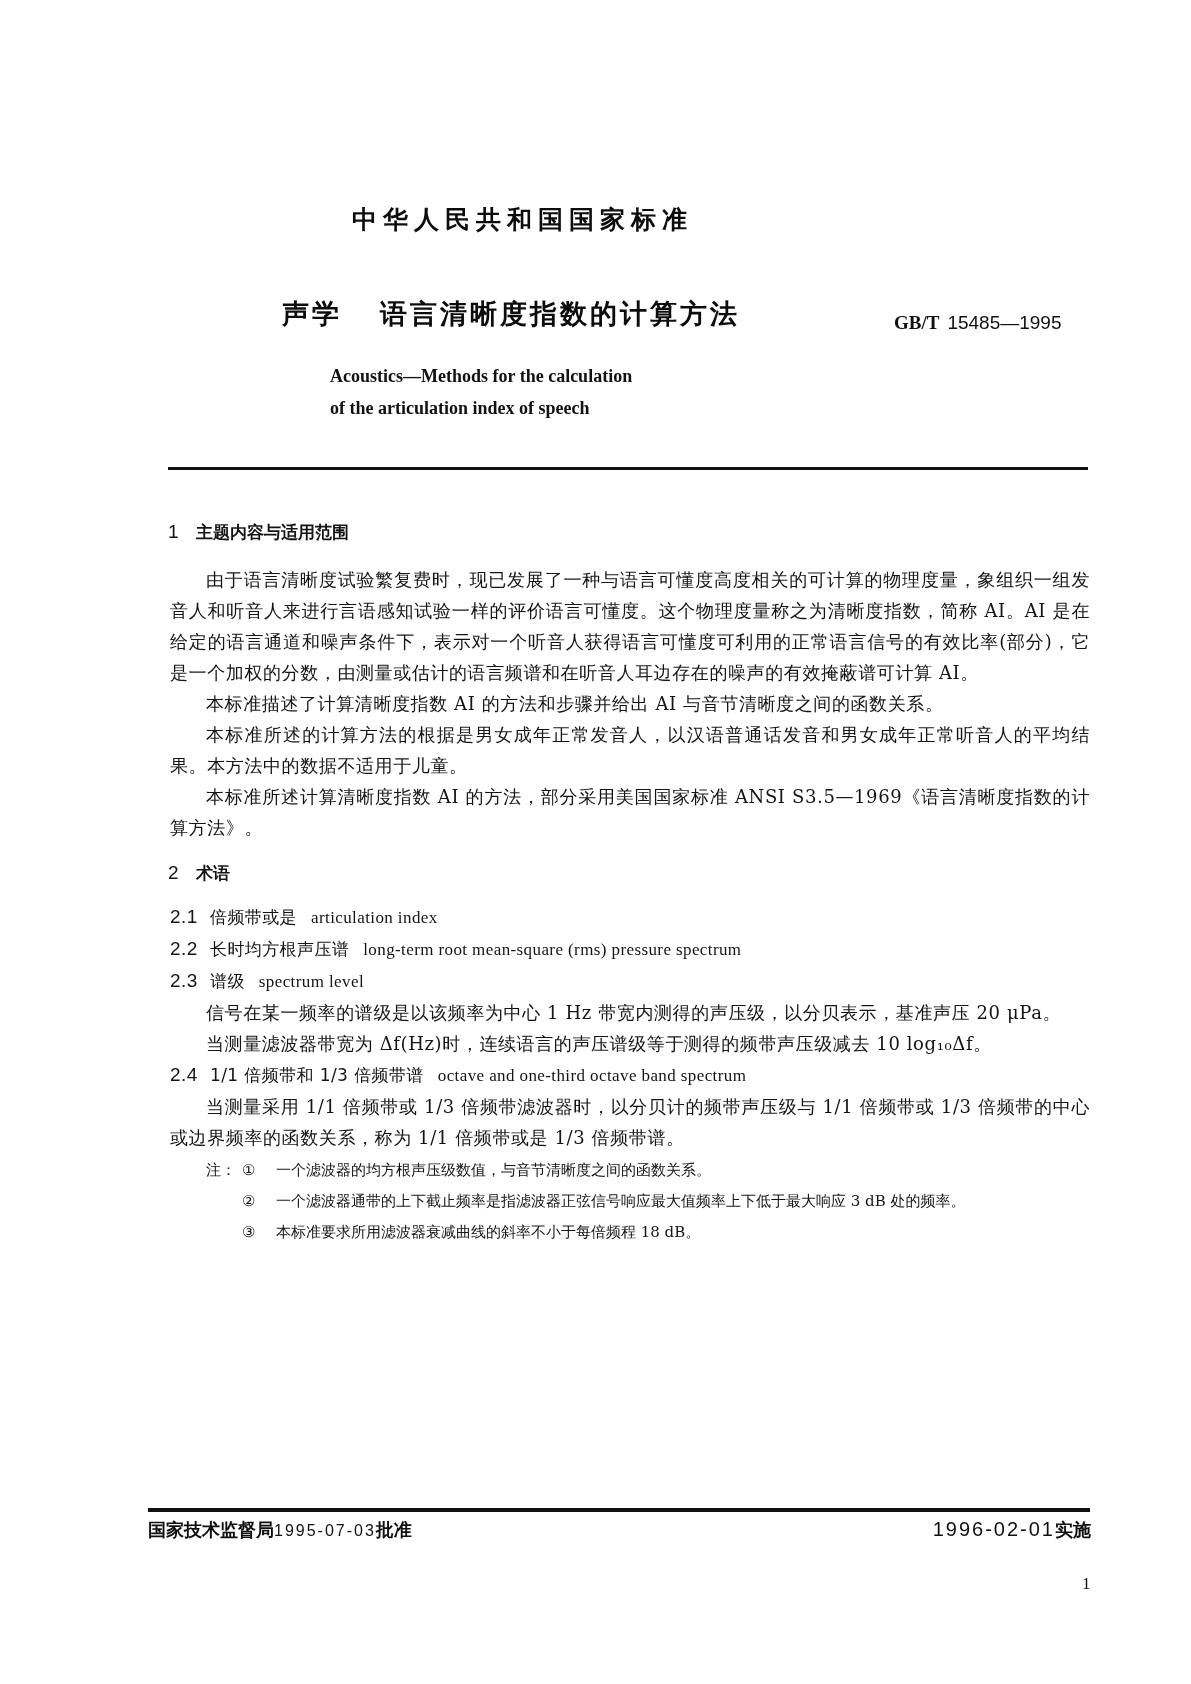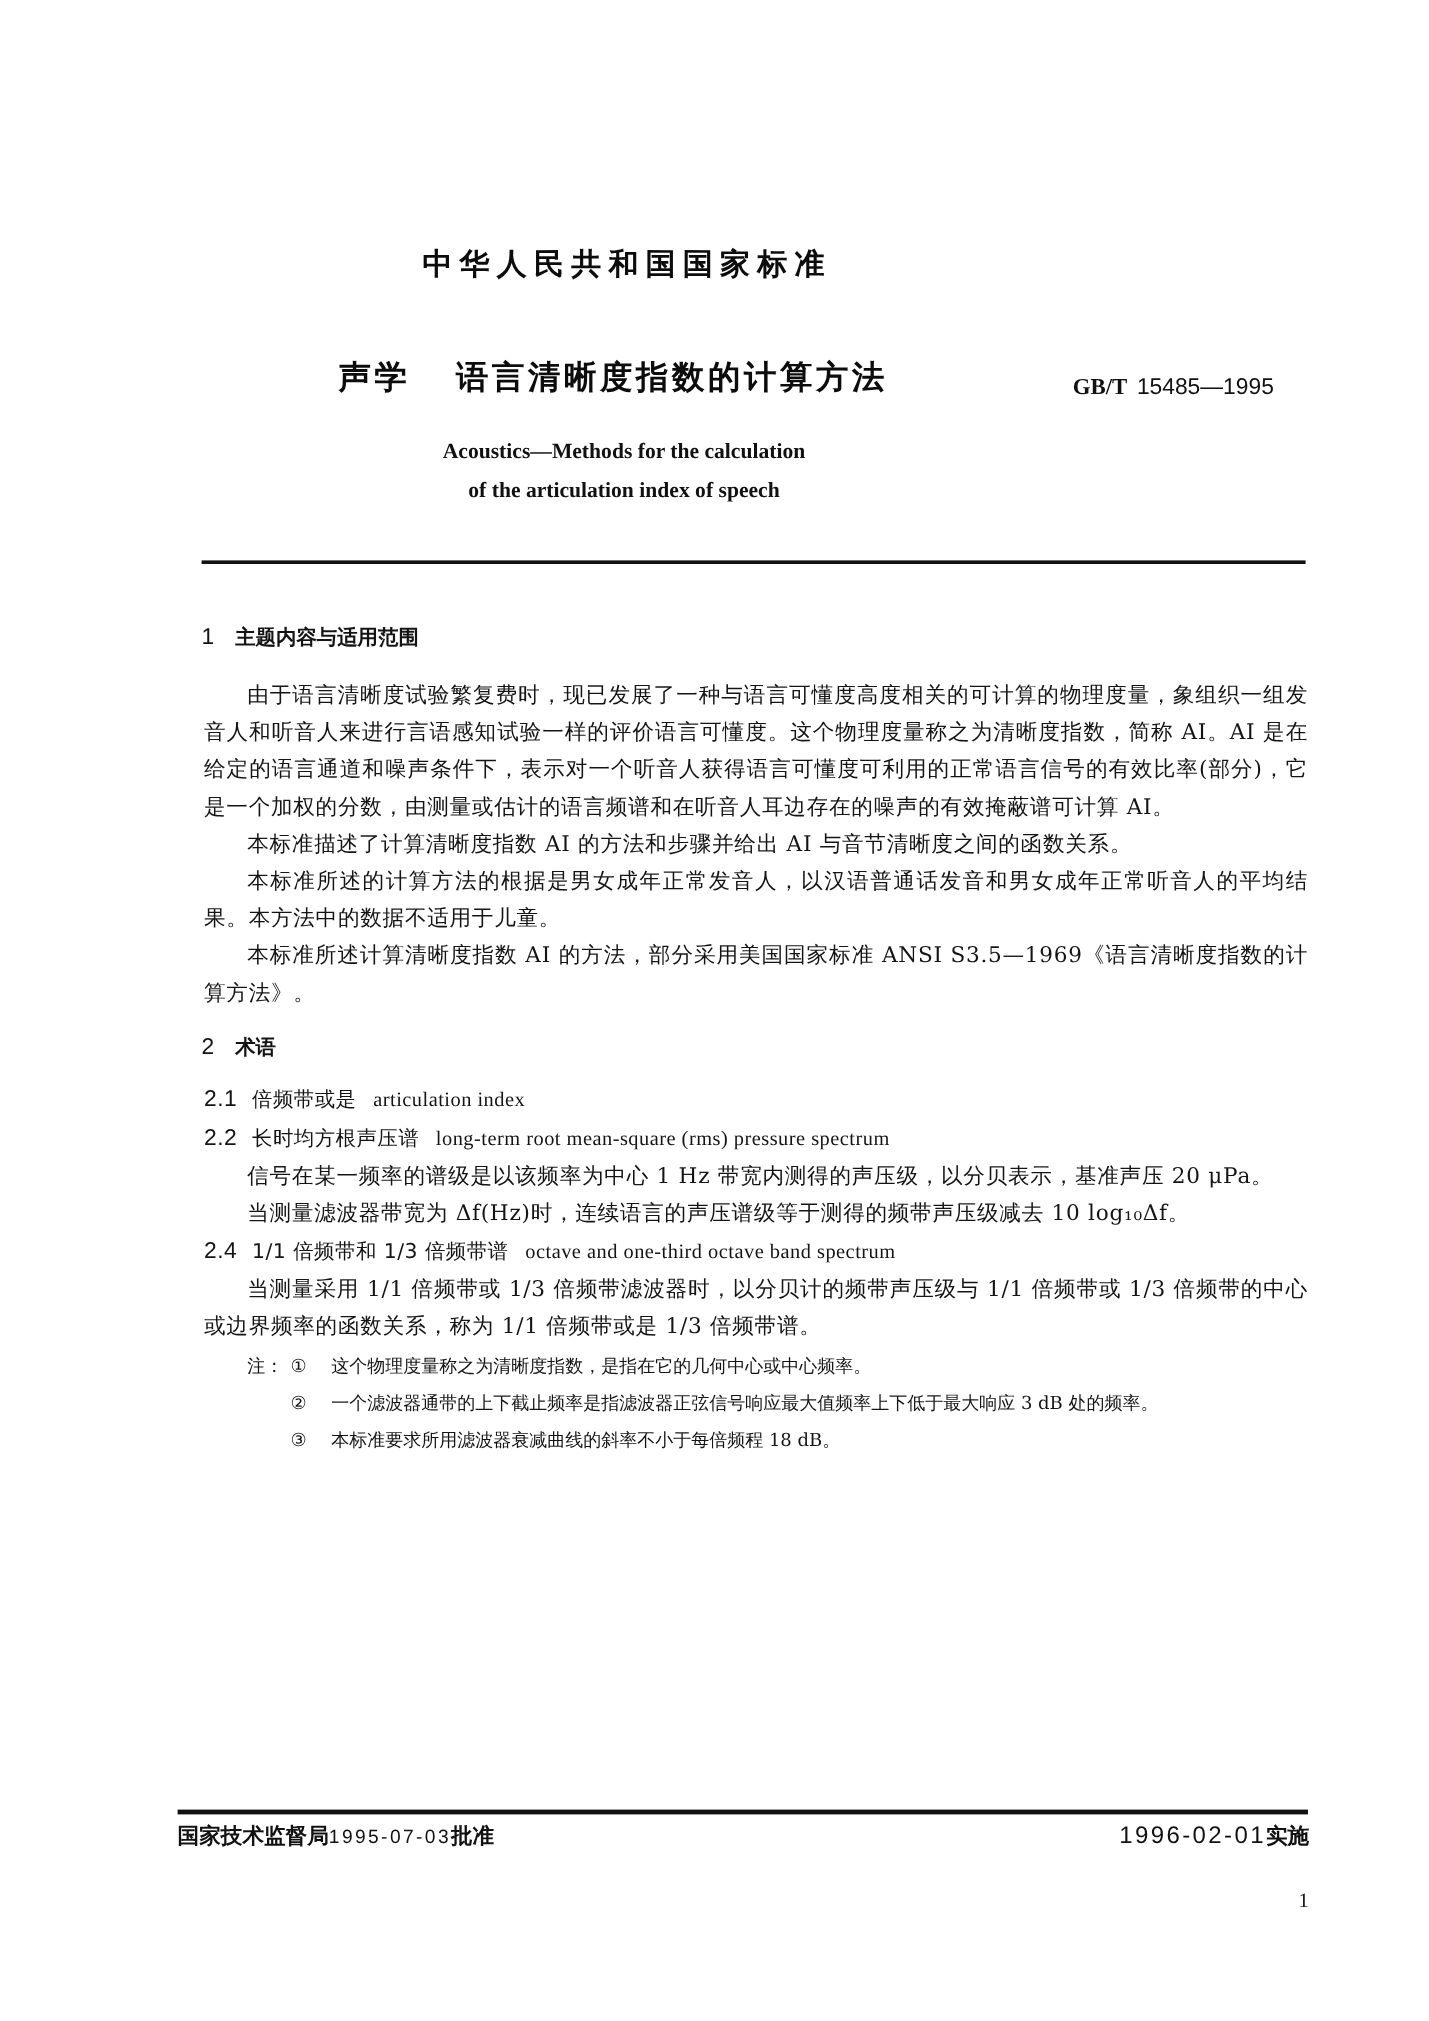--- a/index.html
+++ b/index.html
@@ -21,21 +21,21 @@
       font-family: "DejaVu Sans", "Liberation Sans", sans-serif;
       font-weight: bold; font-size: 27px; letter-spacing: 3px; color: #0c0c0c;
     }
     .doc-title .gap { display: inline-block; width: 38px; }
     .std-code {
       left: 864px; top: 311px; font-size: 19px; color: #111;
     }
     .std-code .prefix { font-family: "Liberation Serif", serif; font-weight: bold; }
     .std-code .num { font-family: "Liberation Sans", sans-serif; margin-left: 8px; }
     .en-title {
-      left: 300px; top: 360px; width: 380px; text-align: center;
+      left: 300px; top: 360px; width: 380px; 
       font-family: "Liberation Serif", serif; font-weight: bold; font-size: 18px; line-height: 32px;
     }
 
     .rule { position: absolute; height: 3px; background: #111; }
     .rule-top { left: 138px; top: 467px; width: 920px; }
     .rule-bottom { left: 118px; top: 1508px; width: 942px; height: 4px; }
 
     .content {
       position: absolute; left: 140px; top: 516px; width: 920px;
       font-size: 18px; line-height: 31px; color: #141414;
@@ -109,33 +109,36 @@
     </div>
 
     <div class="term">
       <span class="tnum">2.1</span><span>倍频带或是</span><span class="en">articulation index</span>
     </div>
 
     <div class="term">
       <span class="tnum">2.2</span><span>长时均方根声压谱</span><span class="en">long-term root mean-square (rms) pressure spectrum</span>
     </div>
 
+    <div class="term">
+      <span class="tnum">2.3</span><span>谱级</span><span class="en">spectrum level</span>
+    </div>
     <p class="para" style="margin:0">信号在某一频率的谱级是以该频率为中心 1 Hz 带宽内测得的声压级，以分贝表示，基准声压 20 μPa。</p>
     <p class="para" style="margin:0">当测量滤波器带宽为 Δf(Hz)时，连续语言的声压谱级等于测得的频带声压级减去 10 log₁₀Δf。</p>
 
     <div class="term">
       <span class="tnum">2.4</span><span>1/1 倍频带和 1/3 倍频带谱</span><span class="en">octave and one-third octave band spectrum</span>
     </div>
     <p class="para" style="margin:0">当测量采用 1/1 倍频带或 1/3 倍频带滤波器时，以分贝计的频带声压级与 1/1 倍频带或 1/3 倍频带的中心或边界频率的函数关系，称为 1/1 倍频带或是 1/3 倍频带谱。</p>
 
     <div class="notes">
       <div class="note">
         <span class="lbl">注：</span>
         <span class="mark">①</span>
-        <span class="txt">这个物理度量称之为清晰度指数，是指在它的几何中心或中心频率。</span>
+        <span class="txt">一个滤波器的均方根声压级数值，与音节清晰度之间的函数关系。</span>
       </div>
       <div class="note">
         <span class="mark">②</span>
         <span class="txt">一个滤波器通带的上下截止频率是指滤波器正弦信号响应最大值频率上下低于最大响应 3 dB 处的频率。</span>
       </div>
       <div class="note">
         <span class="mark">③</span>
         <span class="txt">本标准要求所用滤波器衰减曲线的斜率不小于每倍频程 18 dB。</span>
       </div>
     </div>

